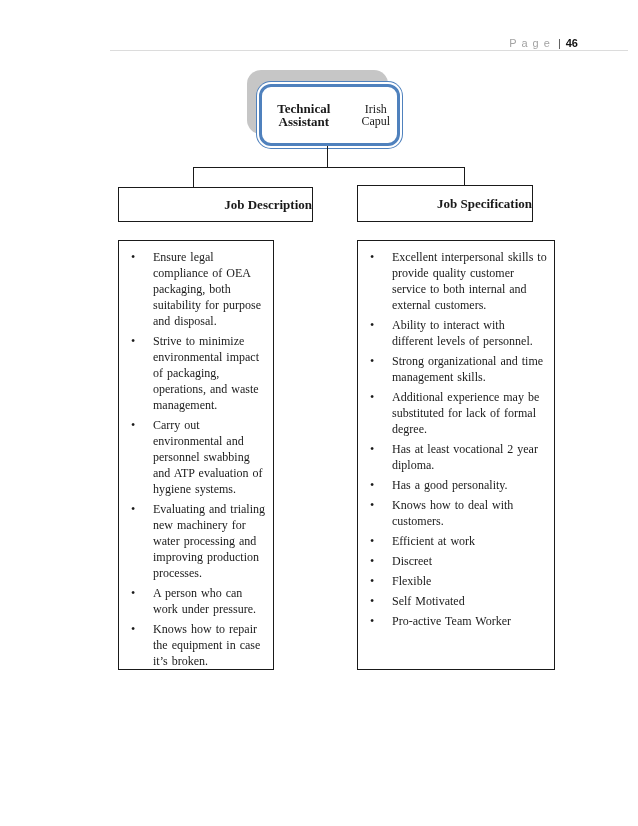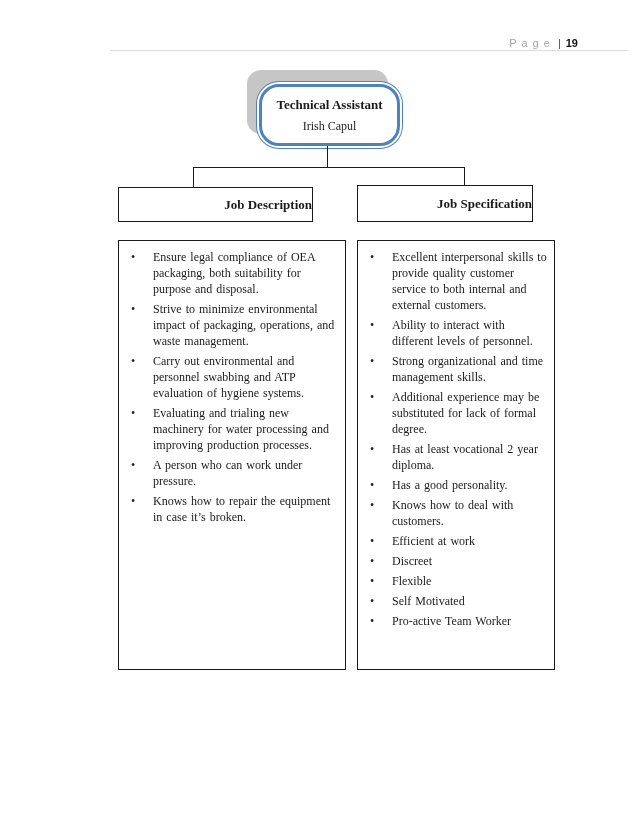--- a/index.html
+++ b/index.html
@@ -35,23 +35,23 @@
   }
   
   .root-shadow{
     position:absolute;left:247px;top:70px;width:141px;height:64px;
     background:var(--shadow-gray);border-radius:14px;
   }
   .root-node{
     position:absolute;left:259px;top:84px;width:141px;height:62px;
     background:#ffffff;
     border:3px solid var(--accent-blue);
-    border-radius:20px;
+    border-radius:12px;
     box-shadow:0 0 0 2px #ffffff, 0 0 0 3px var(--accent-blue);
-    display:flex;flex-direction:column;align-items:center;justify-content:center;
+    display:flex;flex-direction:row;align-items:center;justify-content:center;
     gap:9px;text-align:center;
   }
   .root-title{font-size:13px;font-weight:bold;line-height:13px;}
   .root-subtitle{font-size:12px;line-height:12px;}
   
   .conn{position:absolute;background:var(--line-black);}
   .conn-v-root{left:327px;top:146px;width:1px;height:21px;}
   .conn-h{left:193px;top:167px;width:272px;height:1px;}
   .conn-v-left{left:193px;top:168px;width:1px;height:19px;}
   .conn-v-right{left:464px;top:168px;width:1px;height:17px;}
@@ -62,41 +62,41 @@
     font-weight:bold;font-size:13px;
   }
   .head-box.left{left:118px;top:187px;width:195px;height:35px;}
   .head-box.right{left:357px;top:185px;width:176px;height:37px;}
   
   .list-box{
     position:absolute;top:240px;height:430px;
     border:1px solid var(--line-black);background:#fff;
     padding:8px 6px 0 0;
   }
-  .list-box.left{left:118px;width:228px;}
+  .list-box.left{left:118px;width:156px;}
   .list-box.right{left:357px;width:198px;}
   .bullet-list{list-style:none;}
   .bullet-list li{
     position:relative;
     padding-left:34px;
     font-size:12px;line-height:16px;
     word-spacing:1px;
     margin-bottom:4px;
   }
   .bullet-list li::before{
     content:"\2022";
     position:absolute;left:12px;top:0;
     font-size:12px;
   }
 </style>
 </head>
 <body>
 
 <div class="page-header">
-  <span class="page-word">P a g e</span><span class="page-sep">|</span><span class="page-number">19</span>
+  <span class="page-word">P a g e</span><span class="page-sep">|</span><span class="page-number">46</span>
 </div>
 <div class="header-rule"></div>
 
 <div class="root-shadow"></div>
 <div class="root-node">
   <div class="root-title">Technical Assistant</div>
   <div class="root-subtitle">Irish Capul</div>
 </div>
 
 <div class="conn conn-v-root"></div>

